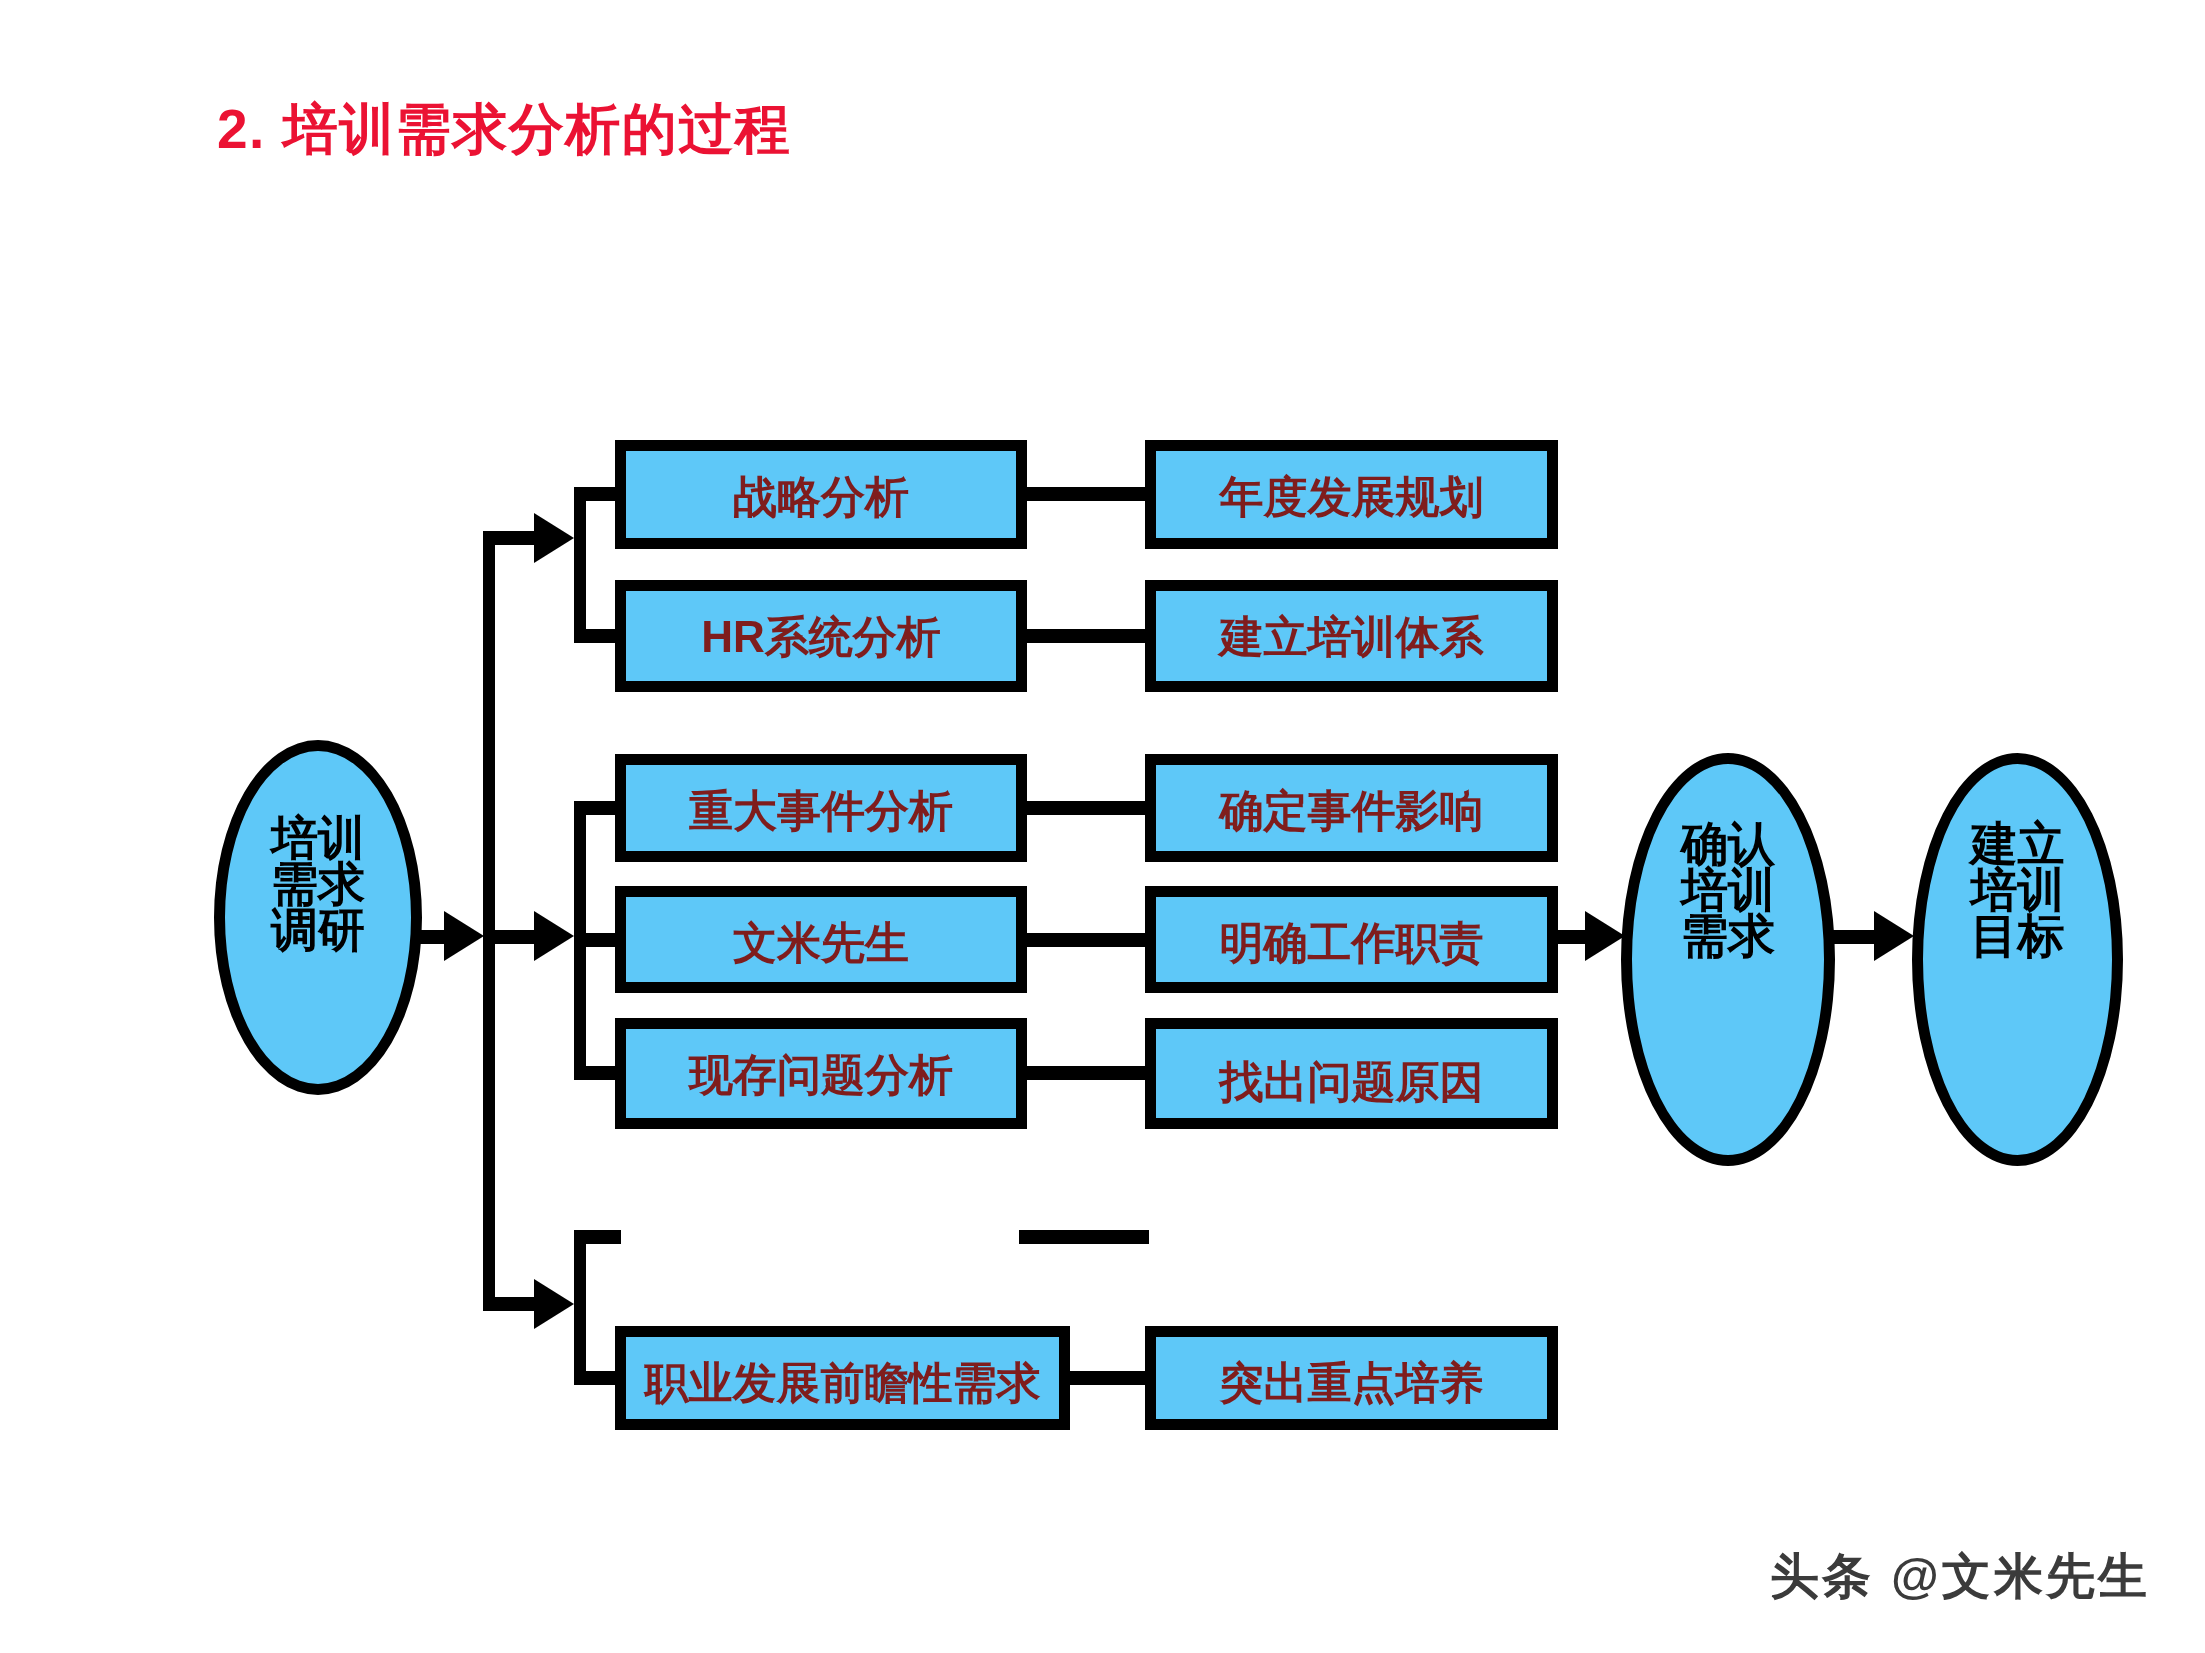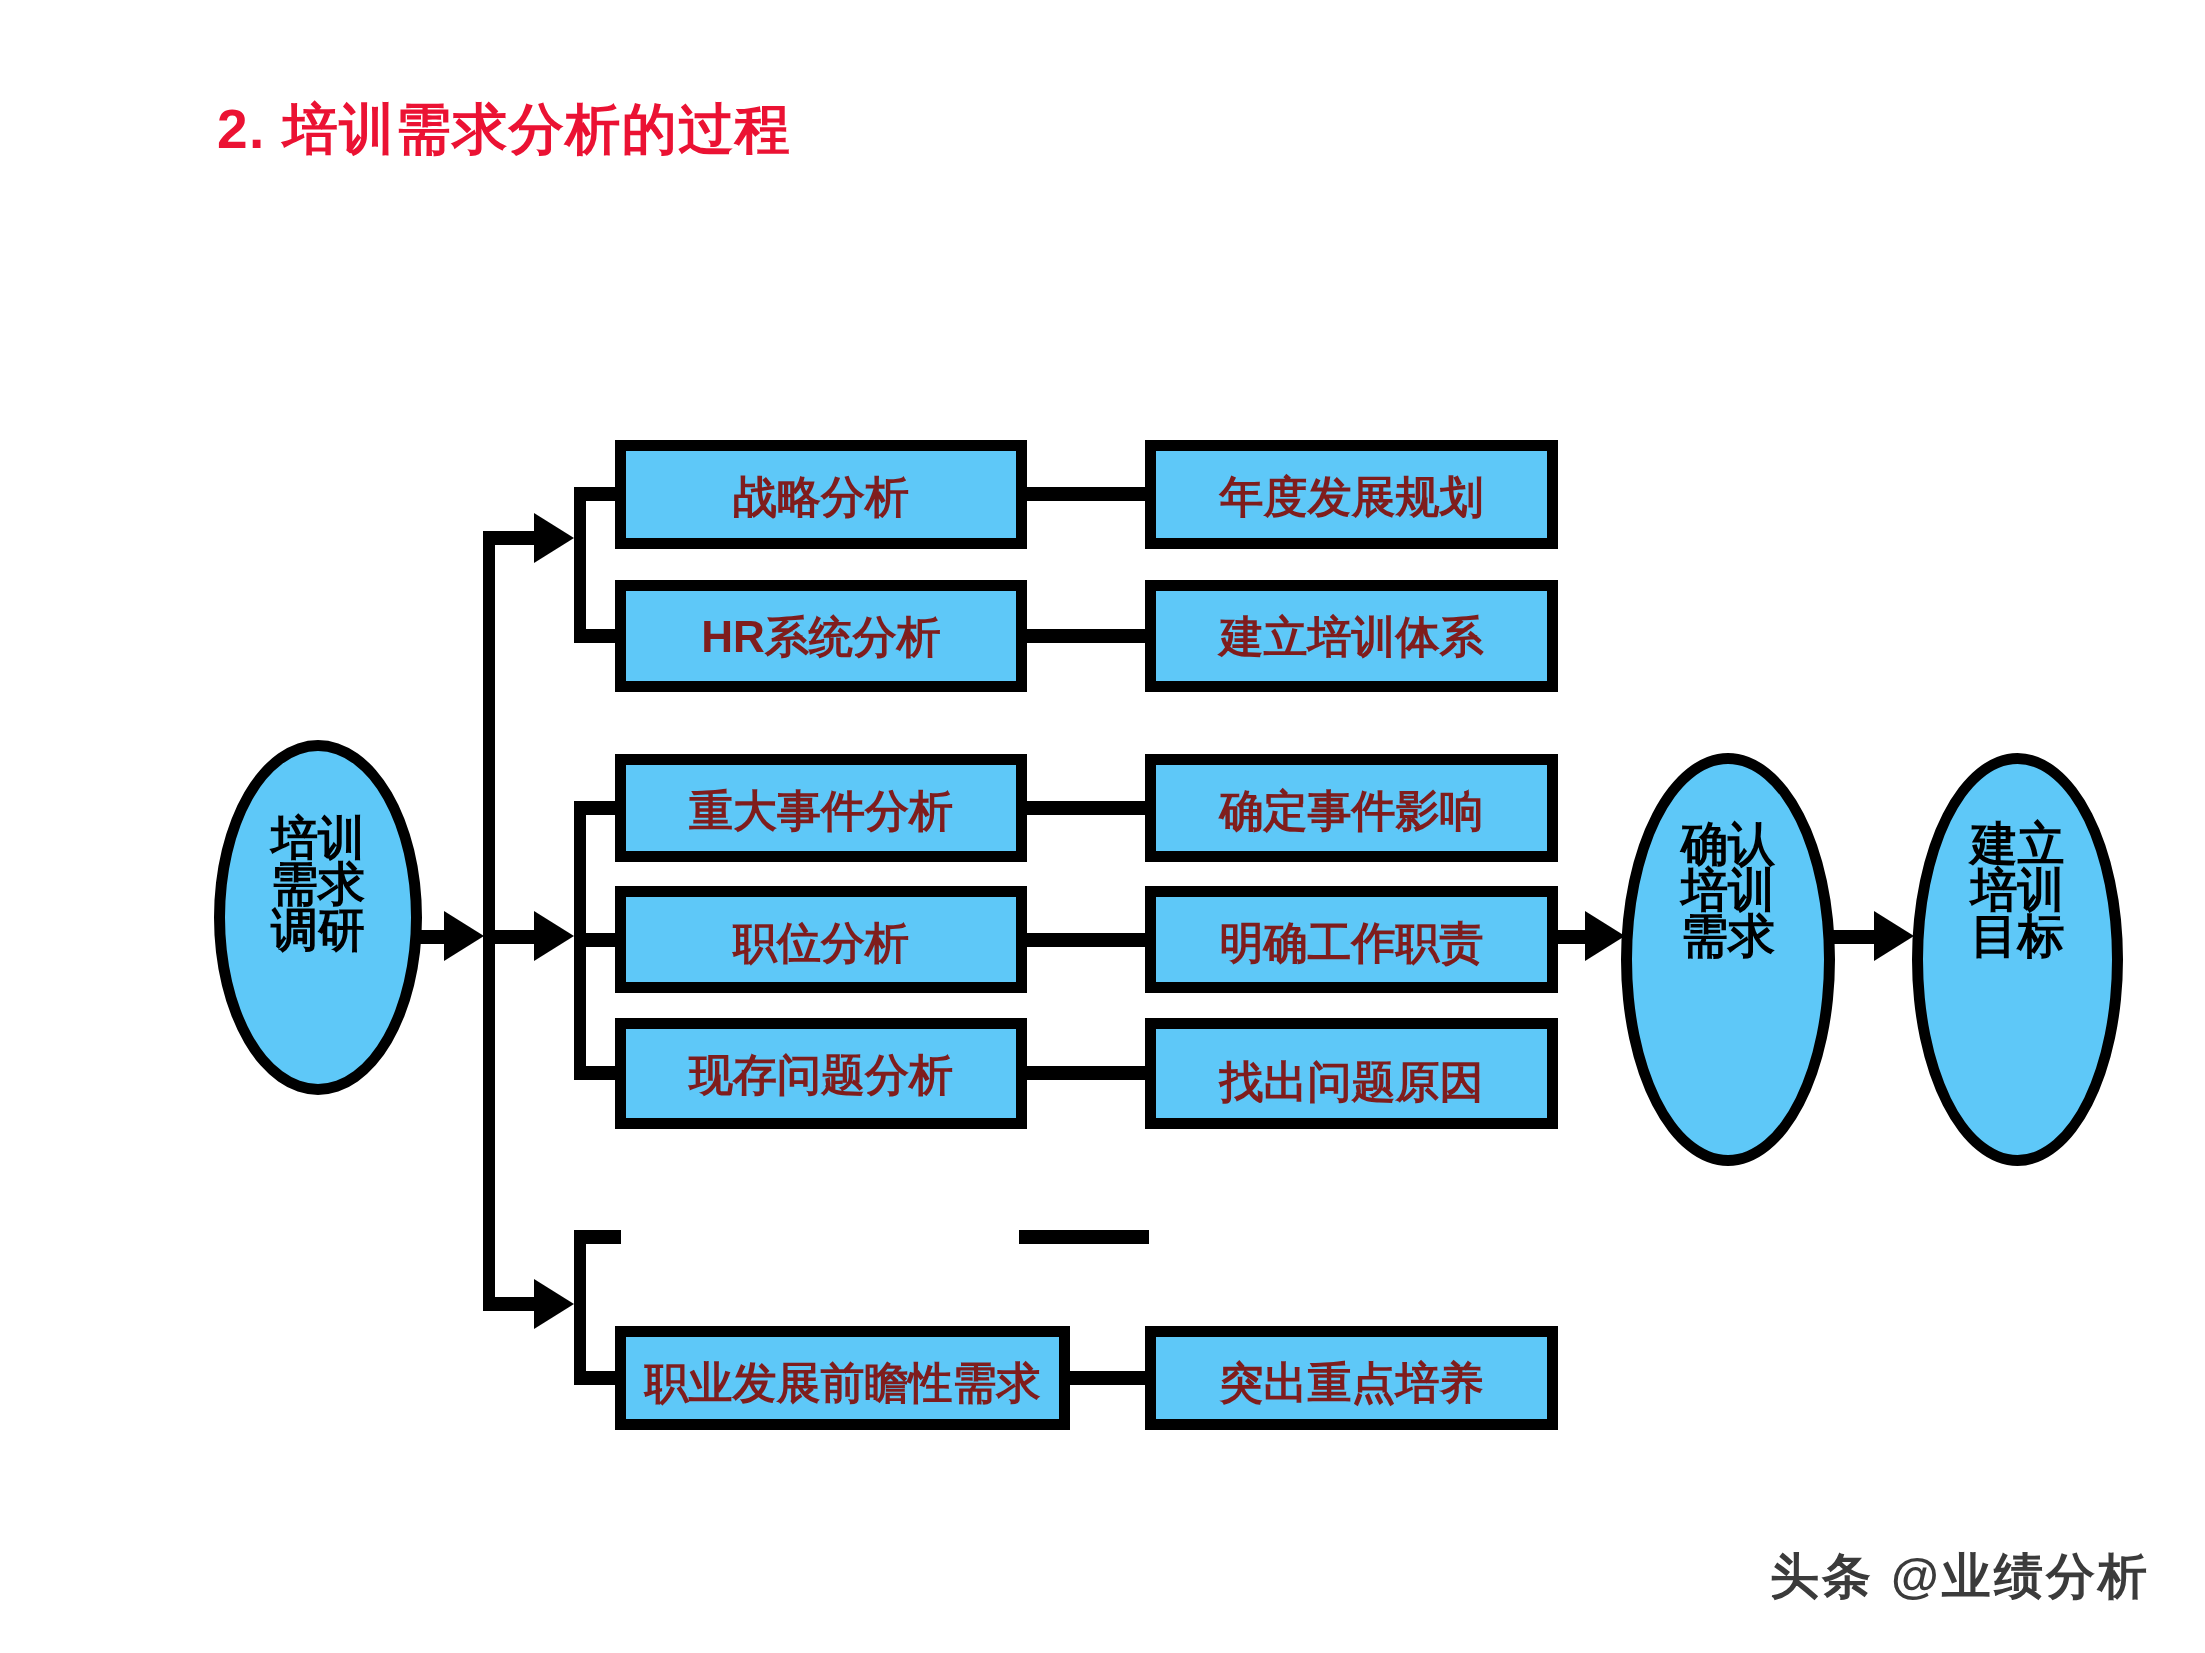--- a/index.html
+++ b/index.html
@@ -110,21 +110,21 @@
   <div class="box" style="left:568px;top:440px;width:412px;height:109px;">
     <span>战略分析</span>
   </div>
   <div class="box" style="left:568px;top:580px;width:412px;height:112px;">
     <span>HR系统分析</span>
   </div>
   <div class="box" style="left:568px;top:754px;width:412px;height:108px;">
     <span>重大事件分析</span>
   </div>
   <div class="box" style="left:568px;top:886px;width:412px;height:107px;">
-    <span>职位分析</span>
+    <span>文米先生</span>
   </div>
   <div class="box" style="left:568px;top:1018px;width:412px;height:111px;">
     <span>现存问题分析</span>
   </div>
   <div class="box" style="left:568px;top:1326px;width:455px;height:104px;">
     <span>职业发展前瞻性需求</span>
   </div>
 
   <div class="box" style="left:1098px;top:440px;width:413px;height:109px;">
     <span>年度发展规划</span>
@@ -150,16 +150,16 @@
     <span class="ln">培训</span>
     <span class="ln">需求</span>
   </div>
 
   <div class="ellipse" style="left:1865px;top:753px;width:211px;height:413px;padding-top:57px;">
     <span class="ln">建立</span>
     <span class="ln">培训</span>
     <span class="ln">目标</span>
   </div>
 
-  <div class="watermark">头条 @业绩分析</div>
+  <div class="watermark">头条 @文米先生</div>
 
 </div>
 
 
 </body></html>

